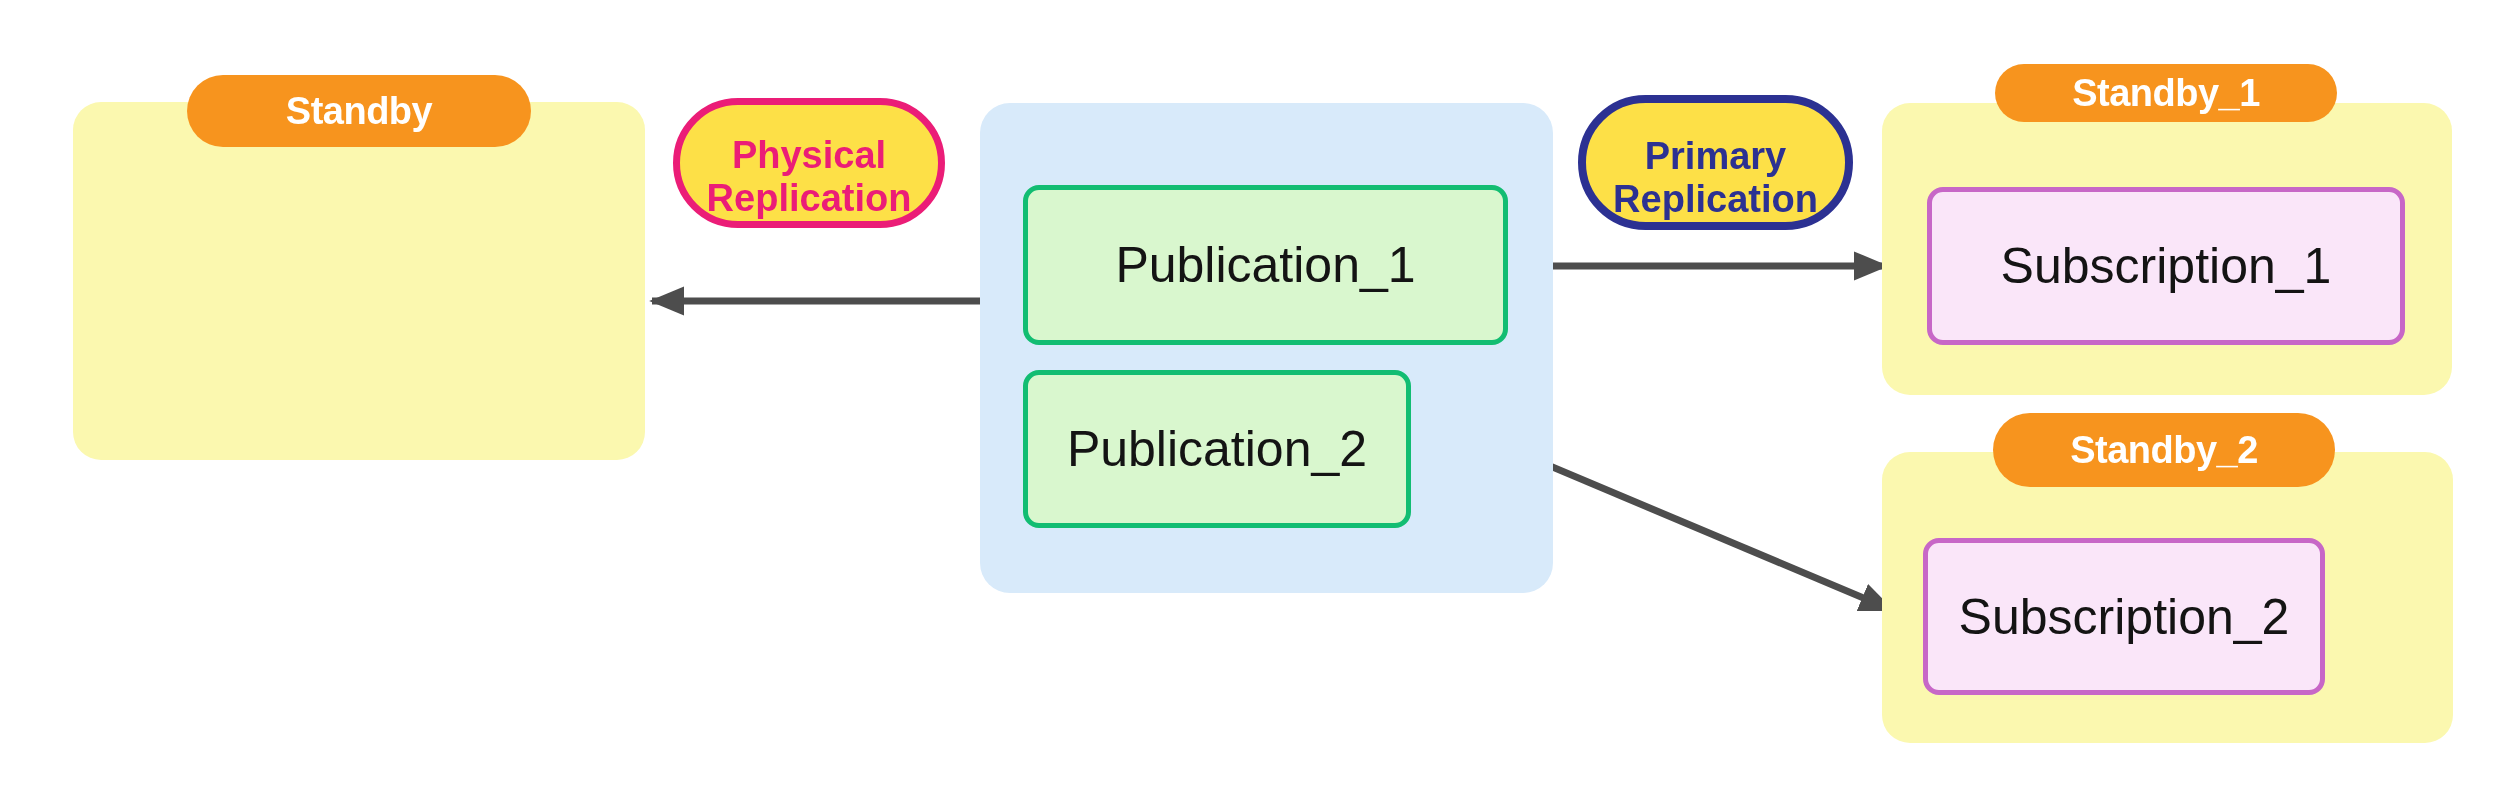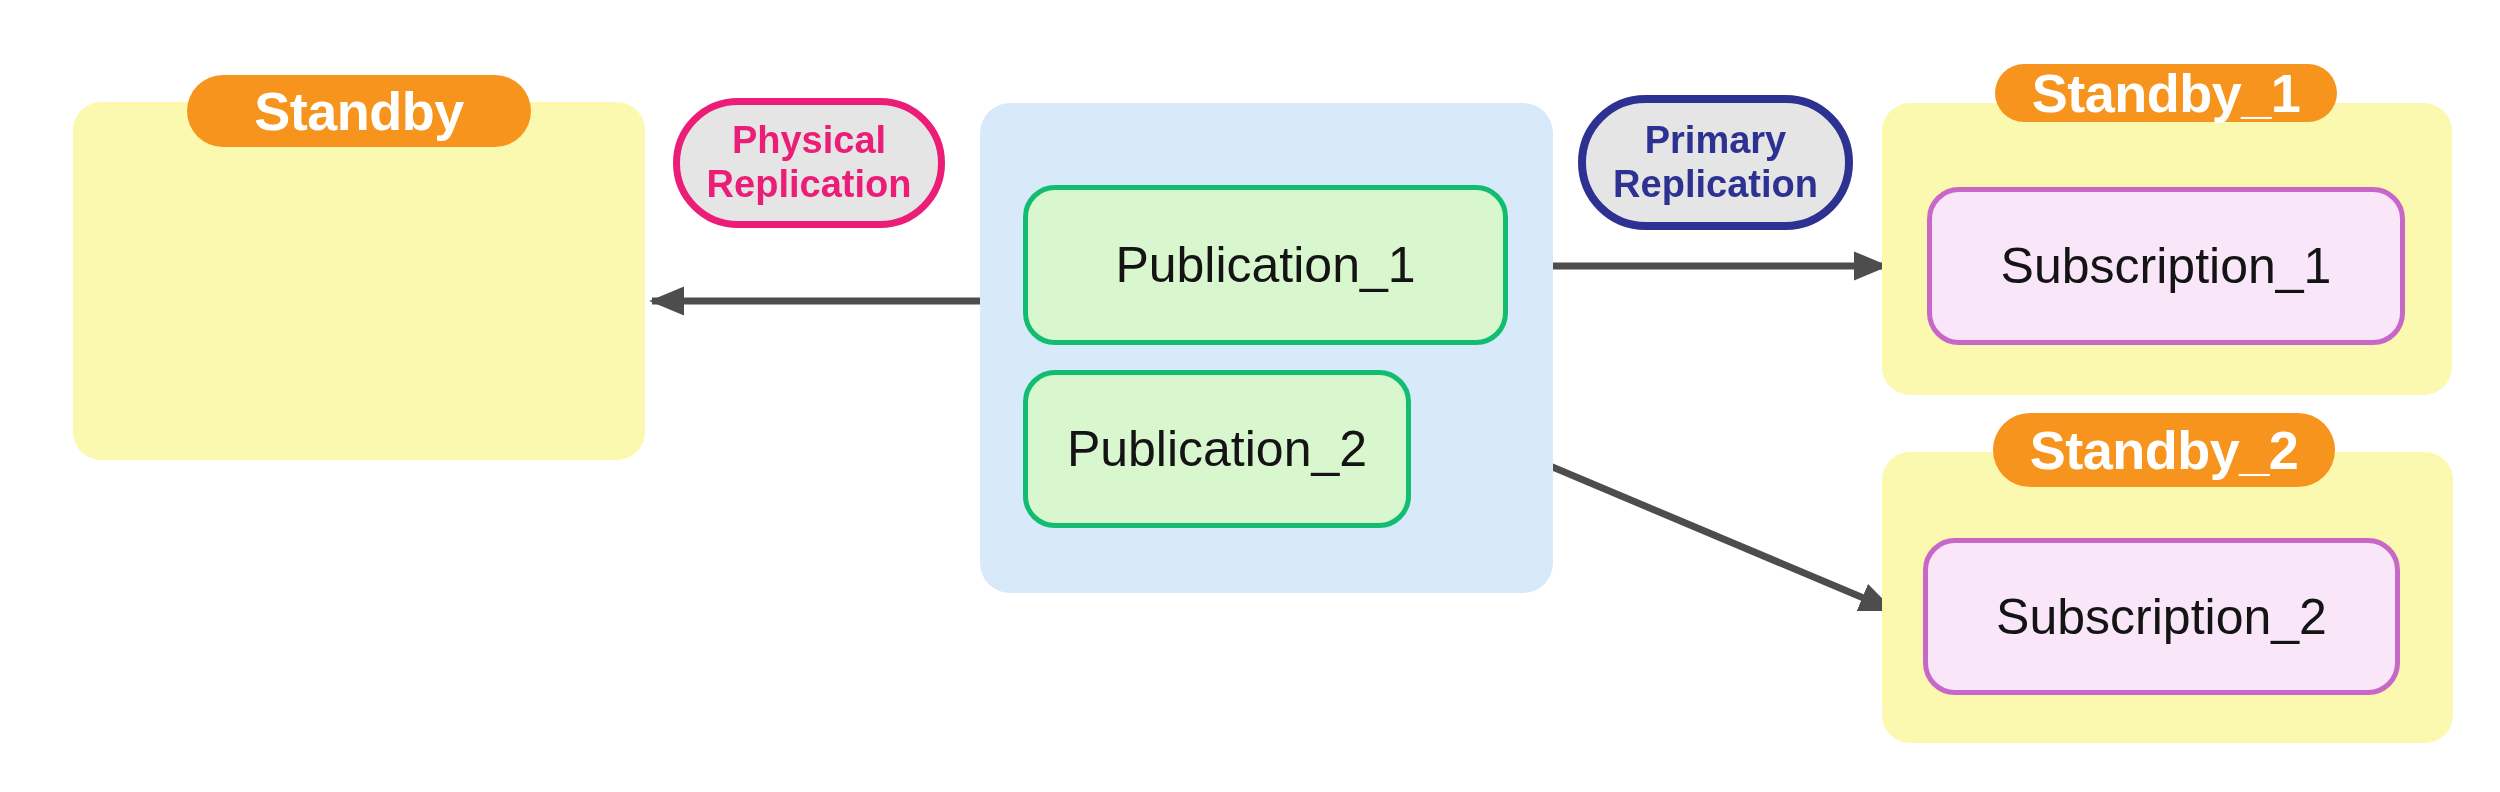--- a/index.html
+++ b/index.html
@@ -41,35 +41,35 @@
   .arrows line { stroke: currentColor; stroke-width: 7; }
 
   .box { position: absolute; }
   .group-box { border-radius: 28px; background: var(--standby_fill); }
 
   .badge {
     position: absolute;
     border-radius: 40px;
     color: var(--badge_text);
     font-weight: bold;
-    font-size: 54px;
+    font-size: 38px;
     letter-spacing: -0.5px;
     display: flex;
     align-items: center;
     justify-content: center;
     text-align: center;
   }
   .badge.orange { background: var(--badge_orange); }
   .badge.blue   { background: var(--primary_badge_blue); }
 
   .pill {
     position: absolute;
-    background: #e5e5e5;
+    background: #fde047;
     display: flex;
-    align-items: center;
+    align-items: flex-end;
     justify-content: center;
     text-align: center;
     font-weight: bold;
     font-size: 38px;
     line-height: 1.15;
   }
   .pill-physical {
     left: 673px; top: 98px; width: 272px; height: 130px;
     border: 7px solid var(--physical_pill);
     color: var(--physical_pill);
@@ -82,21 +82,21 @@
     border-radius: 68px;
   }
   .pill span { display: block; width: 230px; }
 
   .subbox {
     position: absolute;
     display: flex;
     align-items: center;
     justify-content: center;
     text-align: center;
-    border-radius: 32px;
+    border-radius: 16px;
     font-size: 50px;
     font-weight: 500;
     color: var(--text_dark);
   }
   .publication {
     background: var(--publication_fill);
     border: 5px solid var(--publication_border);
   }
   .subscription {
     background: var(--subscription_fill);
@@ -112,21 +112,21 @@
   .primary-badge { left: 1095px; top: 75px;  width: 337px; height: 73px; }
   .pub1 { left: 1023px; top: 185px; width: 485px; height: 160px; }
   .pub2 { left: 1023px; top: 370px; width: 388px; height: 158px; }
 
   .standby1-box   { left: 1882px; top: 103px; width: 570px; height: 292px; }
   .standby1-badge { left: 1995px; top: 64px;  width: 342px; height: 58px; }
   .sub1 { left: 1927px; top: 187px; width: 478px; height: 158px; }
 
   .standby2-box   { left: 1882px; top: 452px; width: 571px; height: 291px; }
   .standby2-badge { left: 1993px; top: 413px; width: 342px; height: 74px; }
-  .sub2 { left: 1923px; top: 538px; width: 477px; height: 157px; }
+  .sub2 { left: 1923px; top: 538px; width: 402px; height: 157px; }
 </style>
 </head>
 <body>
 
 <div class="canvas">
 
   <svg class="arrows" viewBox="0 0 2500 792" xmlns="http://www.w3.org/2000/svg">
     <defs>
       <marker id="ah" markerWidth="5" markerHeight="4.2" refX="4.6" refY="2.1" orient="auto" markerUnits="strokeWidth">
         <path d="M0,0 L5,2.1 L0,4.2 Z" fill="currentColor"></path>

